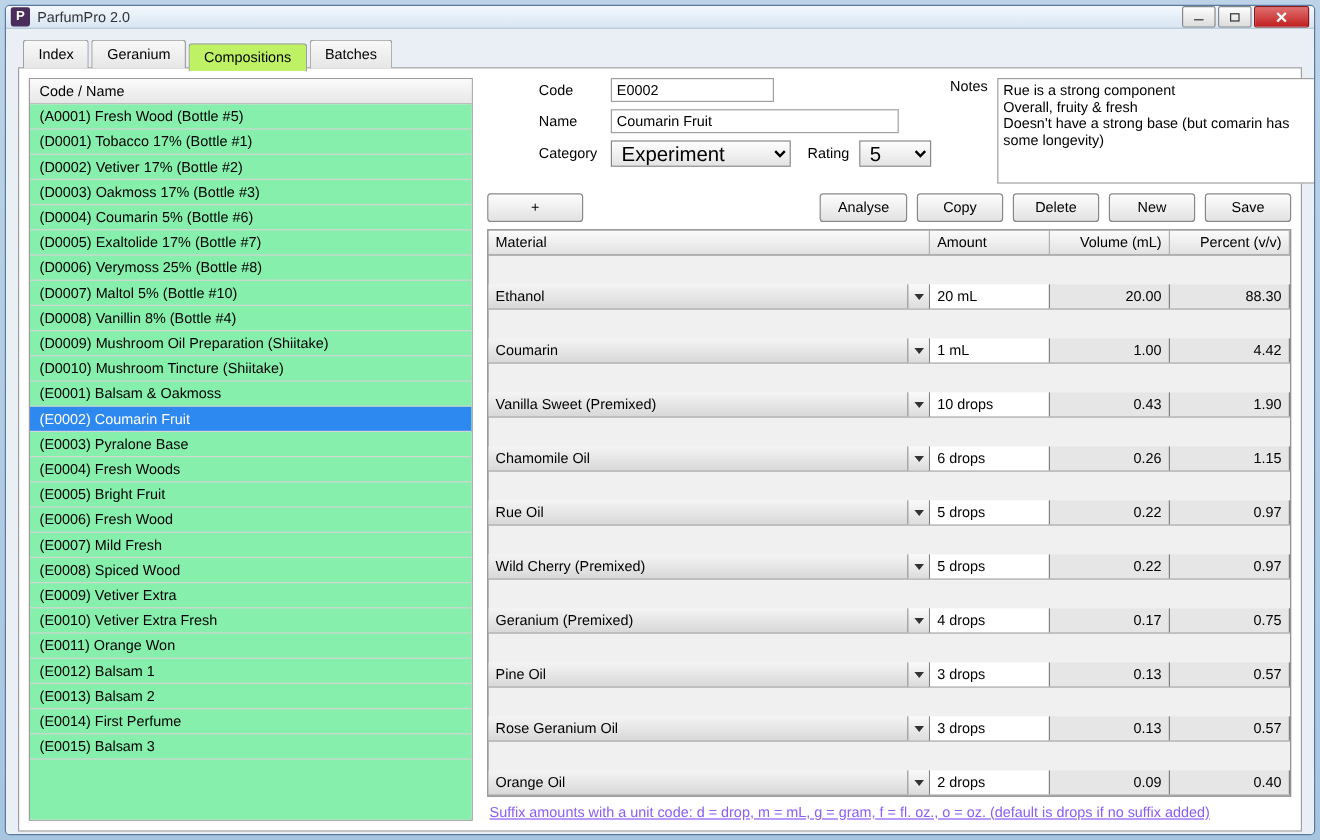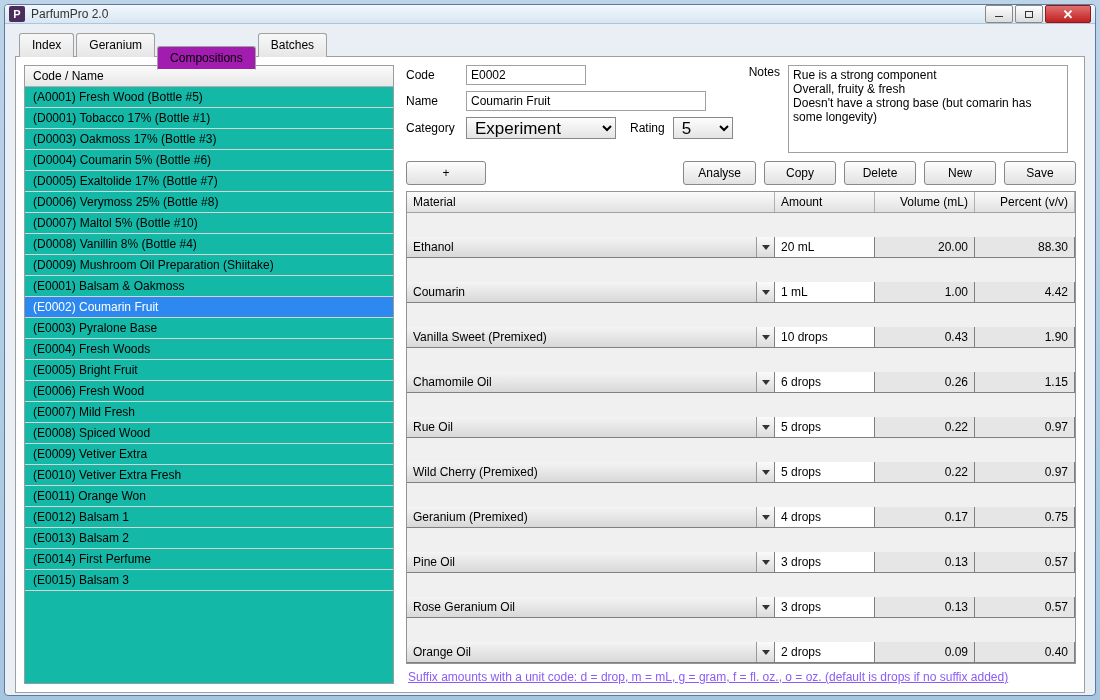--- a/index.html
+++ b/index.html
@@ -80,23 +80,23 @@
     padding: 4px 12px;
     border: 1px solid #a0a0a0;
     border-bottom: none;
     background: linear-gradient(#f8f8f8,#e6e6e6);
     border-radius: 3px 3px 0 0;
     cursor: pointer;
     position: relative;
     top: 1px;
   }
   .tab.active {
-    background: #a21caf;
+    background: #bef264;
     z-index: 2;
-    top: 14px;
+    top: 4px;
     border-bottom: 1px solid #fff;
   }
   .tabbody {
     flex: 1;
     border: 1px solid #a0a0a0;
     background: #fff;
     display: flex;
     padding: 8px;
     gap: 12px;
     min-height: 0;
@@ -110,21 +110,21 @@
     border: 1px solid #9c9c9c;
   }
   .list-head {
     background: linear-gradient(#fbfbfb,#e7e7e7);
     border-bottom: 1px solid #b0b0b0;
     padding: 3px 8px;
   }
   .list-scroll {
     flex: 1;
     overflow-y: scroll;
-    background: #14b8a6;
+    background: #86efac;
   }
   .list-row {
     padding: 3px 8px;
     border-bottom: 1px solid #d5d5d5;
     cursor: pointer;
     white-space: nowrap;
   }
   .list-row.selected {
     background: #2d89ef;
     color: #fff;
@@ -134,30 +134,30 @@
     flex: 1;
     display: flex;
     flex-direction: column;
     min-width: 0;
   }
   .form-area {
     display: flex;
     gap: 16px;
   }
   .form-col1 .row { display: flex; align-items: center; margin-bottom: 6px; }
-  .form-col1 .lbl { width: 60px; }
+  .form-col1 .lbl { width: 60px; margin-left: 43px; }
   .txt {
     border: 1px solid #a0a0a0;
     padding: 2px 4px;
     height: 20px;
     font-family: inherit;
     font-size: 12px;
     background: #fff;
   }
-  .txt.code { width: 120px; }
+  .txt.code { width: 136px; }
   .txt.name { width: 240px; }
   .sel {
     border: 1px solid #888;
     background: linear-gradient(#fdfdfd,#e4e4e4);
     height: 22px;
     font-family: inherit;
     font-size: 17px;
     padding: 0 4px;
   }
   .sel.cat { width: 150px; }
@@ -293,27 +293,29 @@
         <div class="tab">Batches</div>
       </div>
 
     <div class="tabbody">
 
       <div class="leftpane">
         <div class="list-head">Code / Name</div>
         <div class="list-scroll" id="comp-list">
             <div class="list-row">(A0001) Fresh Wood (Bottle #5)</div>
             <div class="list-row">(D0001) Tobacco 17% (Bottle #1)</div>
+            <div class="list-row">(D0002) Vetiver 17% (Bottle #2)</div>
             <div class="list-row">(D0003) Oakmoss 17% (Bottle #3)</div>
             <div class="list-row">(D0004) Coumarin 5% (Bottle #6)</div>
             <div class="list-row">(D0005) Exaltolide 17% (Bottle #7)</div>
             <div class="list-row">(D0006) Verymoss 25% (Bottle #8)</div>
             <div class="list-row">(D0007) Maltol 5% (Bottle #10)</div>
             <div class="list-row">(D0008) Vanillin 8% (Bottle #4)</div>
             <div class="list-row">(D0009) Mushroom Oil Preparation (Shiitake)</div>
+            <div class="list-row">(D0010) Mushroom Tincture (Shiitake)</div>
             <div class="list-row">(E0001) Balsam &amp; Oakmoss</div>
             <div class="list-row selected">(E0002) Coumarin Fruit</div>
             <div class="list-row">(E0003) Pyralone Base</div>
             <div class="list-row">(E0004) Fresh Woods</div>
             <div class="list-row">(E0005) Bright Fruit</div>
             <div class="list-row">(E0006) Fresh Wood</div>
             <div class="list-row">(E0007) Mild Fresh</div>
             <div class="list-row">(E0008) Spiced Wood</div>
             <div class="list-row">(E0009) Vetiver Extra</div>
             <div class="list-row">(E0010) Vetiver Extra Fresh</div>

